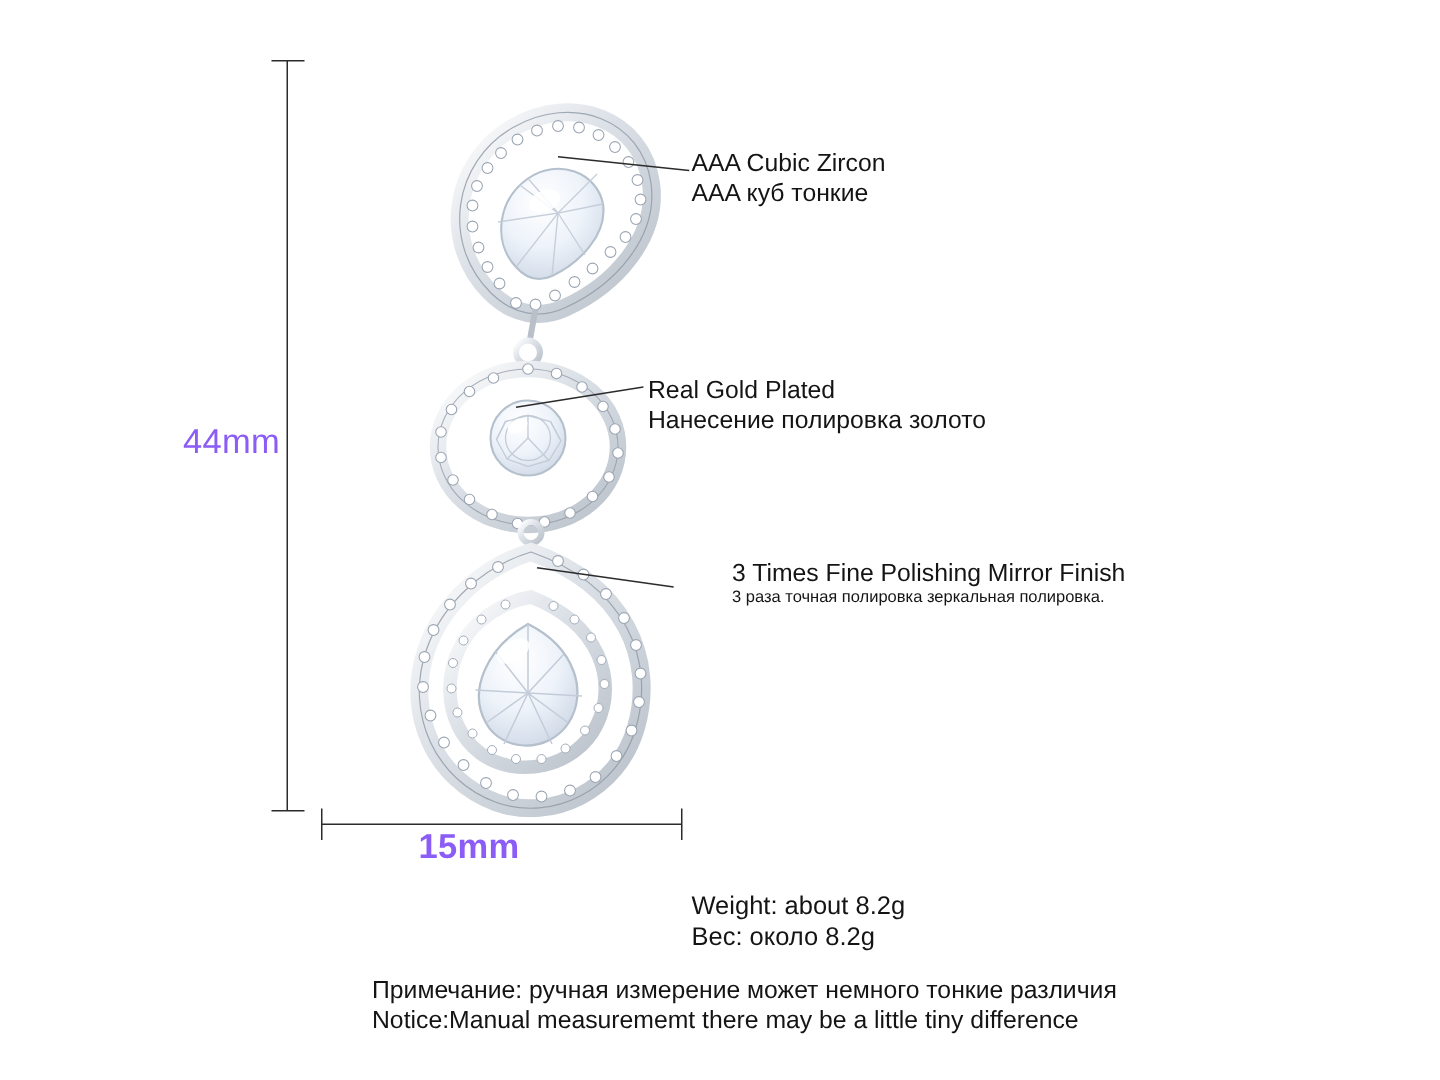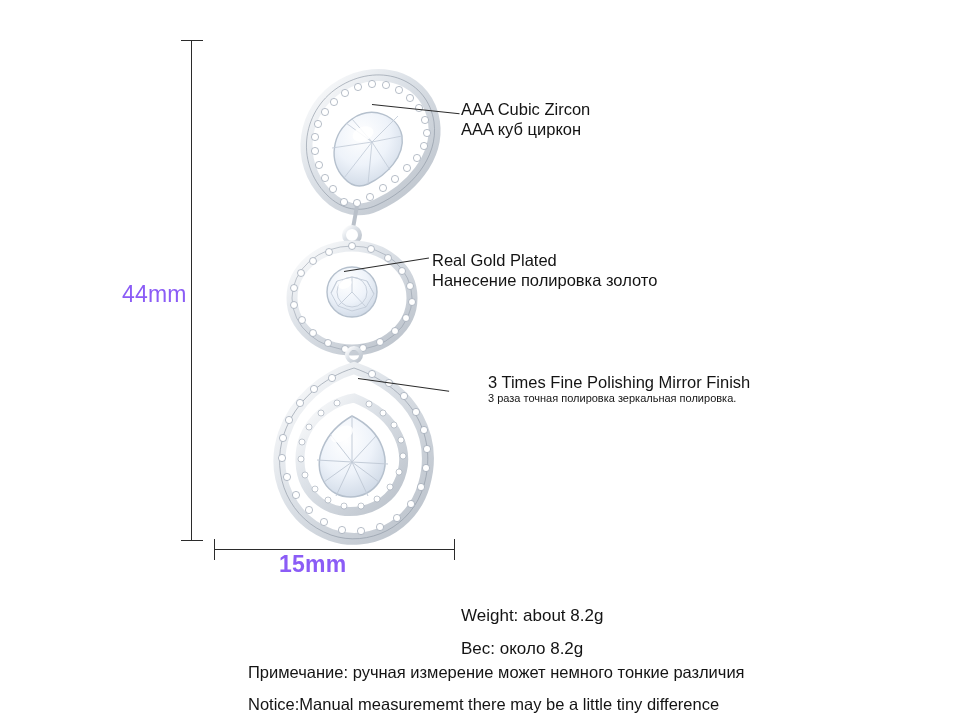--- a/index.html
+++ b/index.html
@@ -57,21 +57,21 @@
     transform-origin: left center;
   }
 
   
   .note {
     position: absolute;
     white-space: nowrap;
     color: #141414;
     line-height: 1.24;
   }
-  .note span { display: block; font-size: 16.5px; margin-top: 12px; }
+  .note span { display: block; font-size: 16.5px; }
 
   .note-weight span { font-size: 17px; }
 
   
   #jewel {
     position: absolute;
     left: 232px;
     top: 30px;
     width: 270px;
     height: 515px;
@@ -268,21 +268,21 @@
   <div class="dim-label" style="left:122px; top:281px;">44mm</div>
 
   <div class="dim-line h-line" style="left:214px; top:549px; width:240px;"></div>
   <div class="dim-line v-line" style="left:214px; top:539px; height:21px;"></div>
   <div class="dim-line v-line" style="left:454px; top:539px; height:21px;"></div>
   <div class="dim-label" style="left:279px; top:551px;font-weight:bold;">15mm</div>
 
   <div class="leader" style="left:372px; top:104px; width:88px; transform: rotate(6deg);"></div>
   <div class="callout" style="left:461px; top:99px;">
     <span class="l1">AAA Cubic Zircon</span>
-    <span class="l2">AAA куб циркон</span>
+    <span class="l2">AAA куб тонкие</span>
   </div>
 
   <div class="leader" style="left:344px; top:271px; width:86px; transform: rotate(-9deg);"></div>
   <div class="callout" style="left:432px; top:250px;">
     <span class="l1">Real Gold Plated</span>
     <span class="l2">Нанесение полировка золото</span>
   </div>
 
   <div class="leader" style="left:358px; top:378px; width:92px; transform: rotate(8deg);"></div>
   <div class="callout callout-lg" style="left:476px; top:372px;margin-left:12px;">

